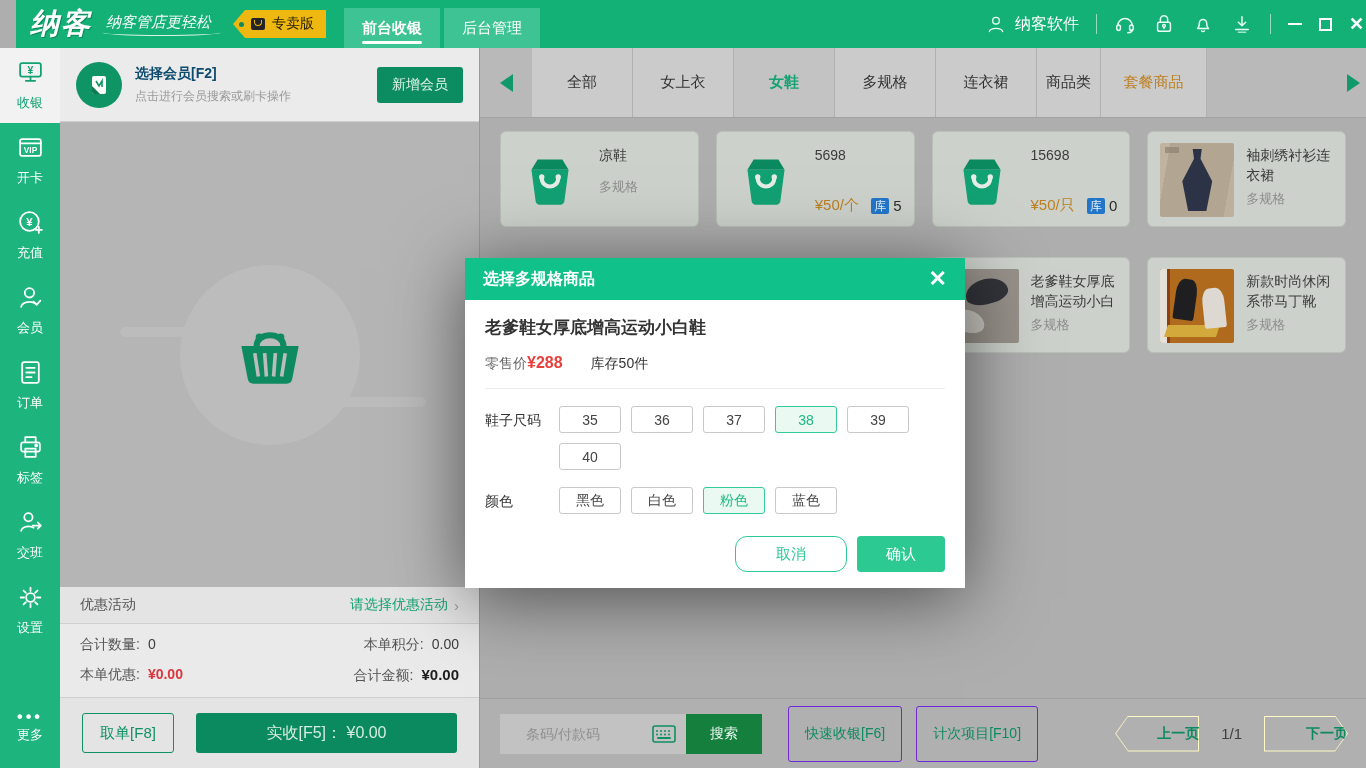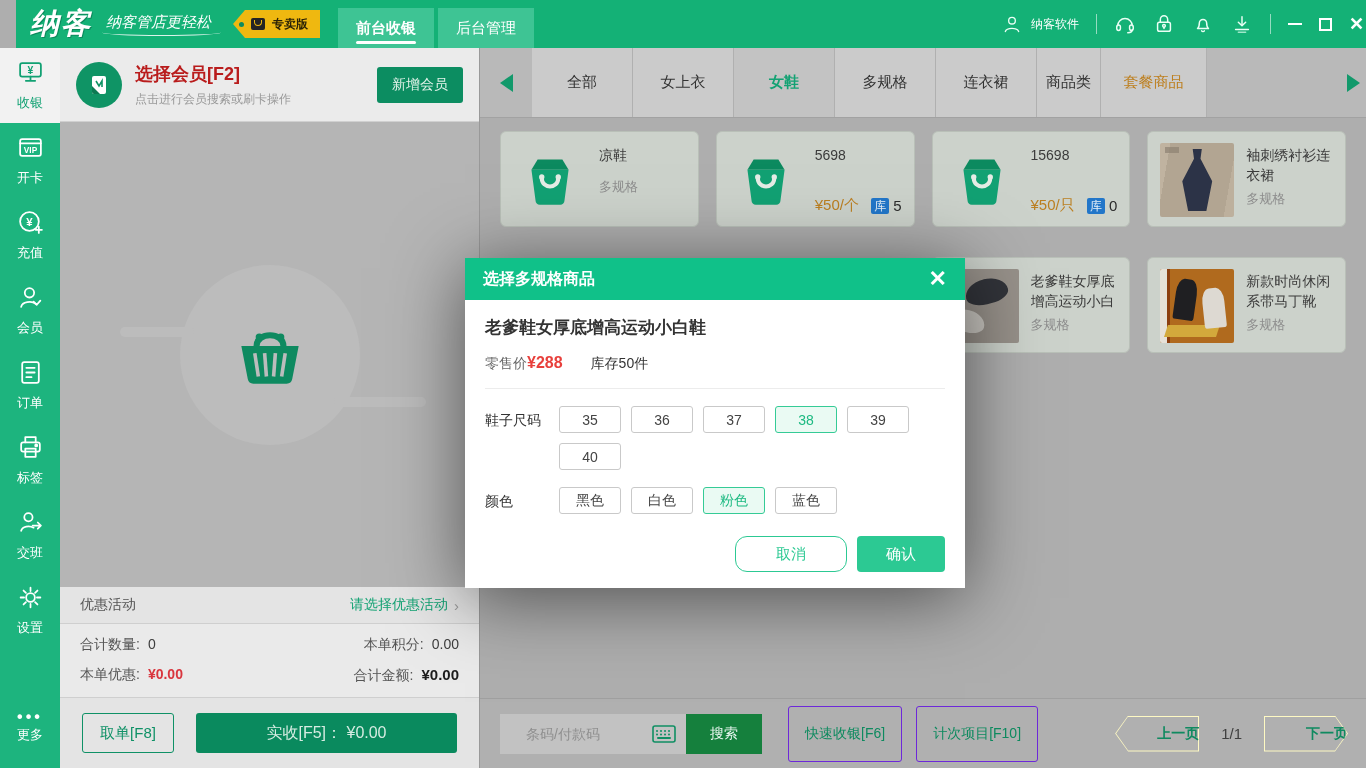--- a/index.html
+++ b/index.html
@@ -8,34 +8,34 @@
   .app { position:relative; width:1366px; height:768px; background:#aeaeae; overflow:hidden; }
 
   
   .topbar { position:absolute; left:16px; top:0; width:1366px; height:48px; background:#14b176;
             display:flex; align-items:center; padding-left:14px; color:#fff; }
   .logo { font-size:29px; font-weight:bold; font-style:italic; letter-spacing:2px; text-shadow:1px 1px 0 #0c8a5c; }
   .tagline { font-family:"DejaVu Serif", serif; font-style:italic; font-size:15px; margin-left:14px;
              position:relative; padding-bottom:4px; }
   .tagline::after { content:""; position:absolute; left:-4px; right:-10px; bottom:0; height:6px;
                     border-bottom:1.5px solid rgba(255,255,255,.85); border-radius:50%; }
-  .badge { margin-left:22px; background:#efb810; color:#2a2206; font-weight:bold; font-size:12px;
+  .badge { margin-left:22px; background:#efb810; color:#2a2206; font-weight:normal; font-size:14px;
            height:28px; display:flex; align-items:center; gap:7px; padding:0 12px 0 18px;
            clip-path:polygon(12px 0,100% 0,100% 100%,12px 100%,0 50%); position:relative; }
   .badge::before { content:""; position:absolute; left:6px; top:12px; width:5px; height:5px; border-radius:50%; background:#0d8a60; }
   .bag-glyph { width:14px; height:12px; background:#242424; border-radius:2px; position:relative; display:inline-block; }
   .bag-glyph::after { content:""; position:absolute; left:3px; top:2px; width:6px; height:5px;
                       border:1.5px solid #efb810; border-top:none; border-radius:0 0 6px 6px; }
   .top-tabs { display:flex; margin-left:18px; align-self:flex-end; }
   .top-tab { width:96px; height:40px; background:#3ec494; display:flex; align-items:center; justify-content:center;
              font-size:15px; color:#fff; margin-right:4px; position:relative; cursor:pointer; }
   .top-tab.active { font-weight:bold; }
   .top-tab.active::after { content:""; position:absolute; bottom:4px; left:18px; right:18px; height:3px; background:#fff; border-radius:2px; }
   .top-right { margin-left:auto; display:flex; align-items:center; gap:17px; padding-right:18px; }
-  .account { display:flex; align-items:center; gap:8px; font-size:12px; }
+  .account { display:flex; align-items:center; gap:8px; font-size:16px; }
   .tb-divider { width:1px; height:20px; background:rgba(255,255,255,.55); }
   .tb-icon { width:22px; height:22px; display:flex; align-items:center; justify-content:center; cursor:pointer; }
   .tb-icon svg { stroke:#eafff5; fill:none; stroke-width:1.6; stroke-linecap:round; stroke-linejoin:round; }
   .win-min { width:14px; height:2px; background:#fff; cursor:pointer; }
   .win-max { width:13px; height:13px; border:2px solid #fff; cursor:pointer; }
   .win-close { font-size:18px; font-weight:bold; color:#fff; cursor:pointer; line-height:1; }
 
   
   .sidebar { position:absolute; left:0; top:48px; width:60px; bottom:0; background:#1db47e;
              display:flex; flex-direction:column; }
@@ -50,21 +50,21 @@
   .dots { letter-spacing:3px; font-size:16px; font-weight:bold; line-height:8px; }
 
   
   .member-panel { position:absolute; left:60px; top:48px; width:420px; bottom:0; display:flex;
                   flex-direction:column; background:#e9e9e9; border-left:1px solid #9fae a5; border-right:1px solid #999; }
   .mp-header { height:74px; background:#ebebeb; border-bottom:1px solid #d0d0d0; display:flex;
                align-items:center; padding:0 16px; gap:13px; }
   .mp-avatar { width:46px; height:46px; border-radius:50%; background:#0f9465; flex:none;
                display:flex; align-items:center; justify-content:center; cursor:pointer; }
   .mp-titles { flex:1; min-width:0; cursor:pointer; }
-  .mp-title { font-size:18px; font-weight:bold; color:#b91c1c; }
+  .mp-title { font-size:14px; font-weight:bold; color:#0c4a6e; }
   .mp-sub { font-size:12px; color:#999; margin-top:5px; }
   .add-member-btn { background:#0c8d61; color:#e3f3ea; border:none; border-radius:3px; font-size:14px;
                     padding:9px 15px; cursor:pointer; font-family:inherit; }
   .cart-area { flex:1; background:#b5b5b5; position:relative; display:flex; align-items:center; justify-content:center; }
   .watermark { width:180px; height:180px; border-radius:50%; background:#bcbcbc; display:flex;
                align-items:center; justify-content:center; position:relative; }
   .watermark::before { content:""; position:absolute; left:-60px; top:62px; width:74px; height:10px;
                        border-radius:6px; background:#bcbcbc; }
   .watermark::after { content:""; position:absolute; right:-66px; bottom:38px; width:92px; height:10px;
                       border-radius:6px; background:#bcbcbc; }

